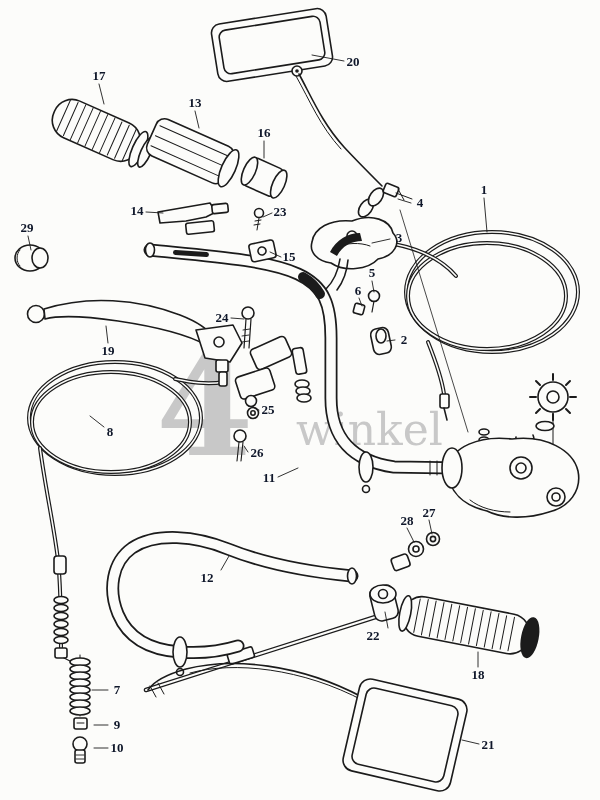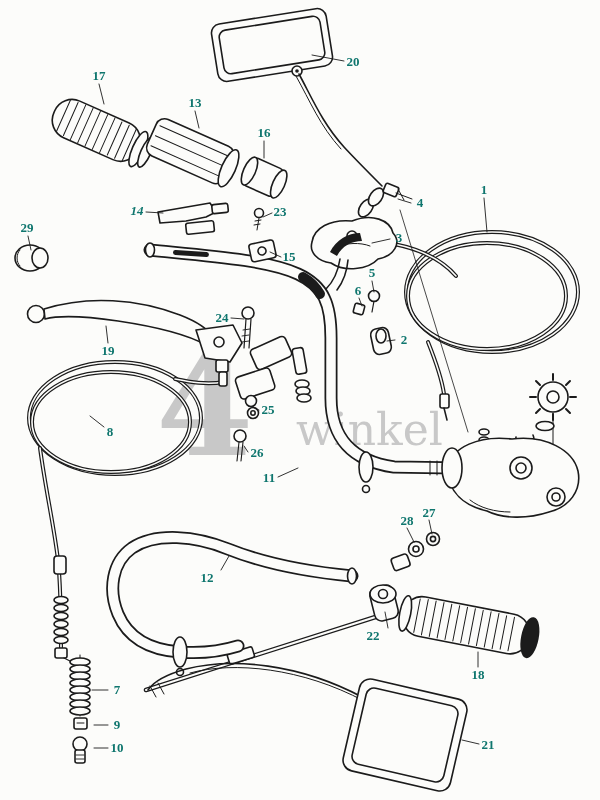--- a/index.html
+++ b/index.html
@@ -6,21 +6,21 @@
   .stage{position:relative;width:600px;height:800px;background:#fcfcfa;overflow:hidden;
          font-family:"Liberation Serif",serif}
   .watermark{position:absolute;inset:0;pointer-events:none}
   .wm-numeral{position:absolute;left:156px;top:336px;font-size:140px;line-height:1;
               font-family:"DejaVu Serif",serif;font-weight:bold}
   .wm-word1{position:absolute;left:238px;top:384px;font-size:44px;font-family:"DejaVu Serif",serif}
   .wm-word2{position:absolute;left:296px;top:404px;font-size:44px;font-family:"DejaVu Serif",serif}
   svg.art{position:absolute;left:0;top:0}
   .callout-layer{position:absolute;inset:0}
   .callout{position:absolute;transform:translate(-50%,-50%);
-           font:bold 13px "Liberation Serif",serif;color:#0f766e;white-space:nowrap}
+           font:bold 13px "Liberation Serif",serif;color:#0f172a;white-space:nowrap}
 </style>
 </head>
 <body>
 
 <div class="stage">
 
   <div class="watermark" style="color: rgb(200, 200, 200);">
     <span class="wm-numeral">4</span>
     <span class="wm-word2">winkel</span>
   </div>
@@ -278,21 +278,21 @@
       <div class="callout" style="left: 420px; top: 203px;">4</div>
       <div class="callout" style="left: 372px; top: 273px;">5</div>
       <div class="callout" style="left: 358px; top: 291px;">6</div>
       <div class="callout" style="left: 117px; top: 690px;">7</div>
       <div class="callout" style="left: 110px; top: 432px;">8</div>
       <div class="callout" style="left: 117px; top: 725px;">9</div>
       <div class="callout" style="left: 117px; top: 748px;">10</div>
       <div class="callout" style="left: 269px; top: 478px;">11</div>
       <div class="callout" style="left: 207px; top: 578px;">12</div>
       <div class="callout" style="left: 195px; top: 103px;">13</div>
-      <div class="callout" style="left: 137px; top: 211px; font-style: italic;">14</div>
+      <div class="callout" style="left: 137px; top: 211px;">14</div>
       <div class="callout" style="left: 289px; top: 257px;">15</div>
       <div class="callout" style="left: 264px; top: 133px; text-align: center;">16</div>
       <div class="callout" style="left: 99px; top: 76px;">17</div>
       <div class="callout" style="left: 478px; top: 675px;">18</div>
       <div class="callout" style="left: 108px; top: 351px;">19</div>
       <div class="callout" style="left: 353px; top: 62px;">20</div>
       <div class="callout" style="left: 488px; top: 745px;">21</div>
       <div class="callout" style="left: 373px; top: 636px;">22</div>
       <div class="callout" style="left: 280px; top: 212px;">23</div>
       <div class="callout" style="left: 222px; top: 318px;">24</div>

